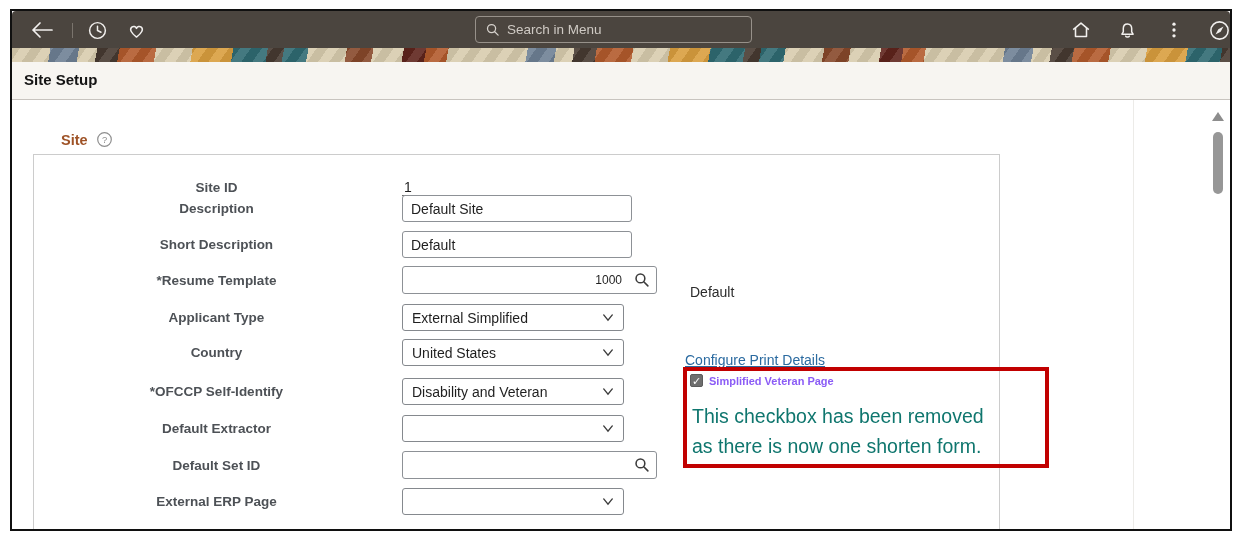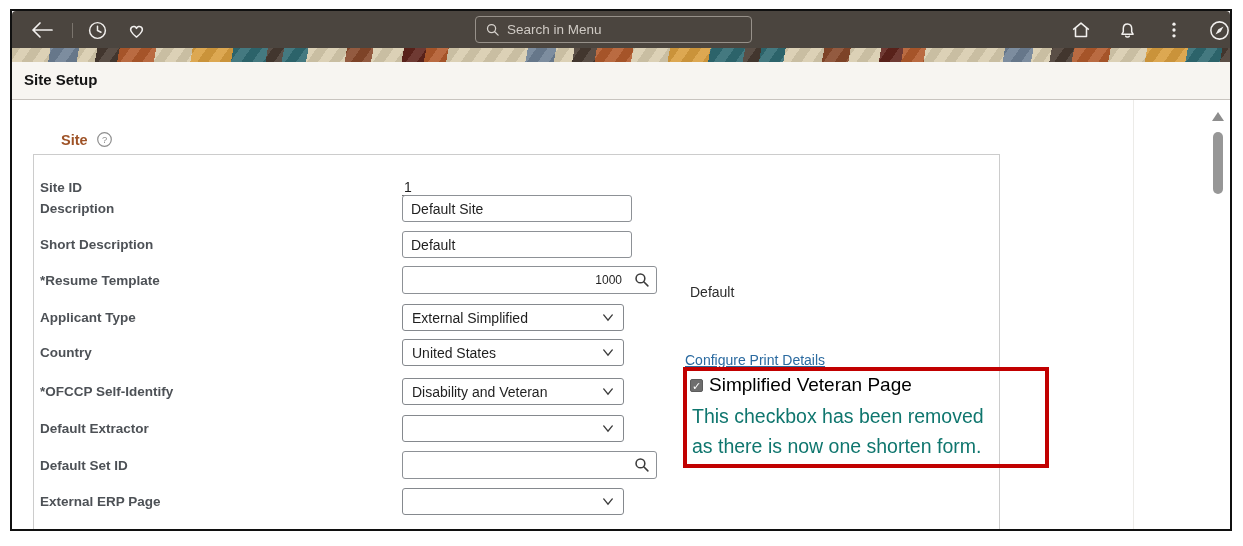--- a/index.html
+++ b/index.html
@@ -38,35 +38,35 @@
   .sb-thumb { position:absolute; left:1213px; top:132px; width:10px; height:62px; background:#979797; border-radius:5px; cursor:pointer; }
 
   
   .sectionhead { position:absolute; left:33px; top:131px; display:flex; align-items:center; gap:8px;margin-left:28px; }
   .sectionhead .s { font-size:14.5px; font-weight:bold; color:#9e5226; }
 
   .groupbox { position:absolute; left:33px; top:154px; width:967px; height:377px; border:1px solid #cccccc; }
 
   
   .row { position:absolute; left:40px; display:flex; align-items:center; }
-  .lbl { display:inline-block; width:362px; text-align:left; font-weight:bold; font-size:13.5px; color:#4d5156; padding-right:9px; }
+  .lbl { display:inline-block; width:362px; text-align:center; font-weight:bold; font-size:13.5px; color:#4d5156; padding-right:9px; }
   .ro-val { font-size:14px; color:#1f1f1f; border-bottom:1px solid #6b6b6b; padding:0 2px; min-width:12px; }
   .txt { width:230px; height:27px; border:1px solid #8d9196; border-radius:3px; font-size:14px; padding:9px 8px; color:#1f1f1f; font-family:"Liberation Sans", sans-serif; outline:none; background:#fff; }
   .lookupwrap { position:relative; width:255px; height:28px; }
   .lookupwrap input { width:255px; height:28px; border:1px solid #8d9196; border-radius:3px; font-size:12px; padding:0 34px 0 8px; color:#1f1f1f; font-family:"Liberation Sans", sans-serif; outline:none; background:#fff; }
   .lookupwrap input.alignright { text-align:right; }
   .mag { position:absolute; right:7px; top:5px; cursor:pointer; }
   .sel { width:222px; height:27px; border:1px solid #85898e; border-radius:3px; background:#fff; display:flex; align-items:center; justify-content:space-between; padding:0 9px; font-size:14px; color:#1f1f1f; cursor:pointer; }
 
   
   .descr { position:absolute; left:690px; top:284px; font-size:14px; color:#2c2c2c; }
   .printlink { position:absolute; left:685px; top:352px; font-size:14px; color:#2a6aa0; text-decoration:underline; cursor:pointer; z-index:1; }
   .cbrow { position:absolute; left:690px; top:374px; display:flex; align-items:center; gap:6px; z-index:6; }
   .cbox { width:13px; height:13px; background:#6e6e6e; border:1px solid #5c5c5c; border-radius:2px; color:#fff; font-size:11px; line-height:12px; text-align:center; cursor:pointer; }
-  .cblabel { font-size:19px; font-weight:normal; color:#000000; }
+  .cblabel { font-size:11px; font-weight:bold; color:#8b5cf6; }
   .note { position:absolute; left:692px; top:401px; z-index:6; }
   .note div { font-size:19.5px; color:#0f766e; line-height:30px; }
   .redbox { position:absolute; left:683px; top:367px; width:366px; height:101px; border:4px solid #c10000; z-index:5; pointer-events:none; }
 
   svg { display:block; }
 </style>
 </head>
 <body>
 
 <div class="stage">

